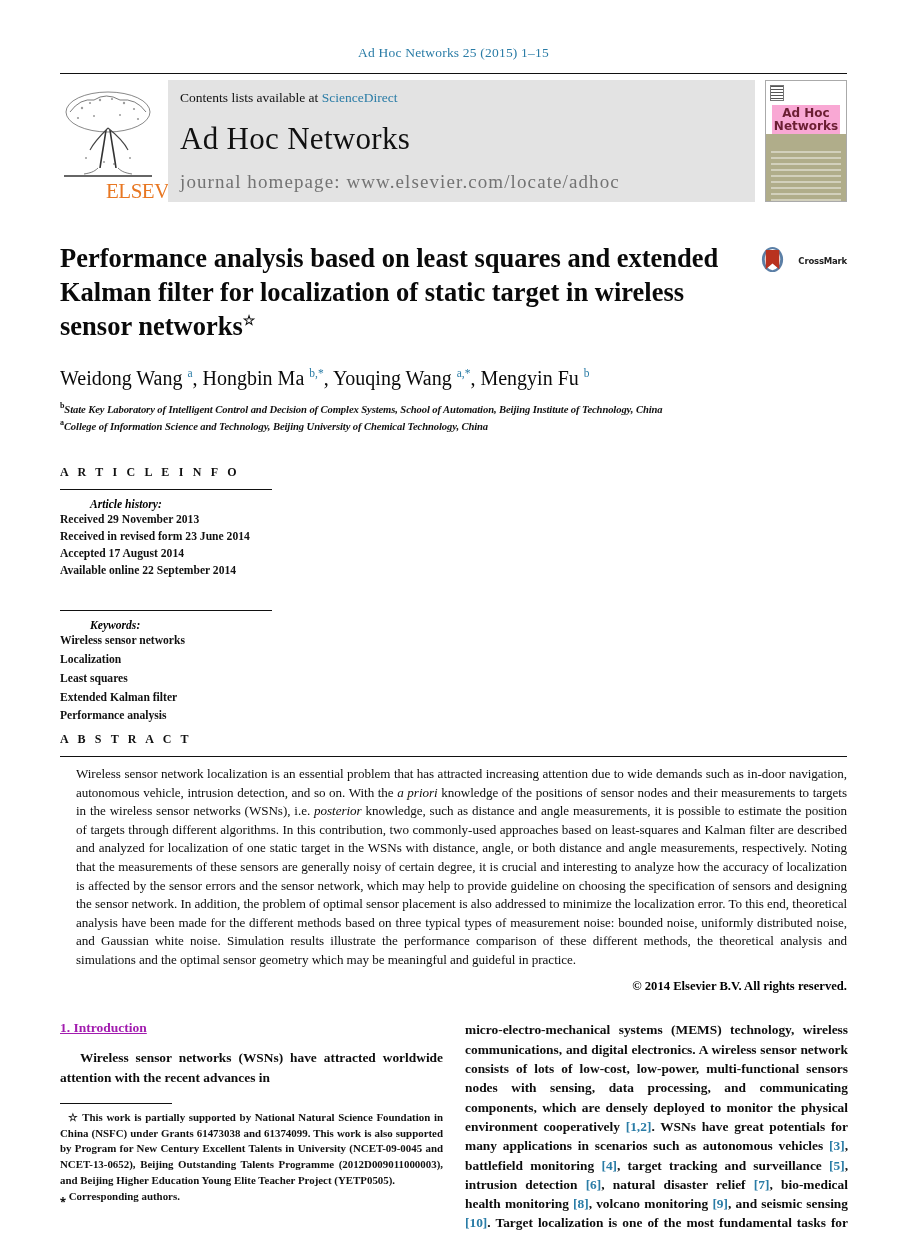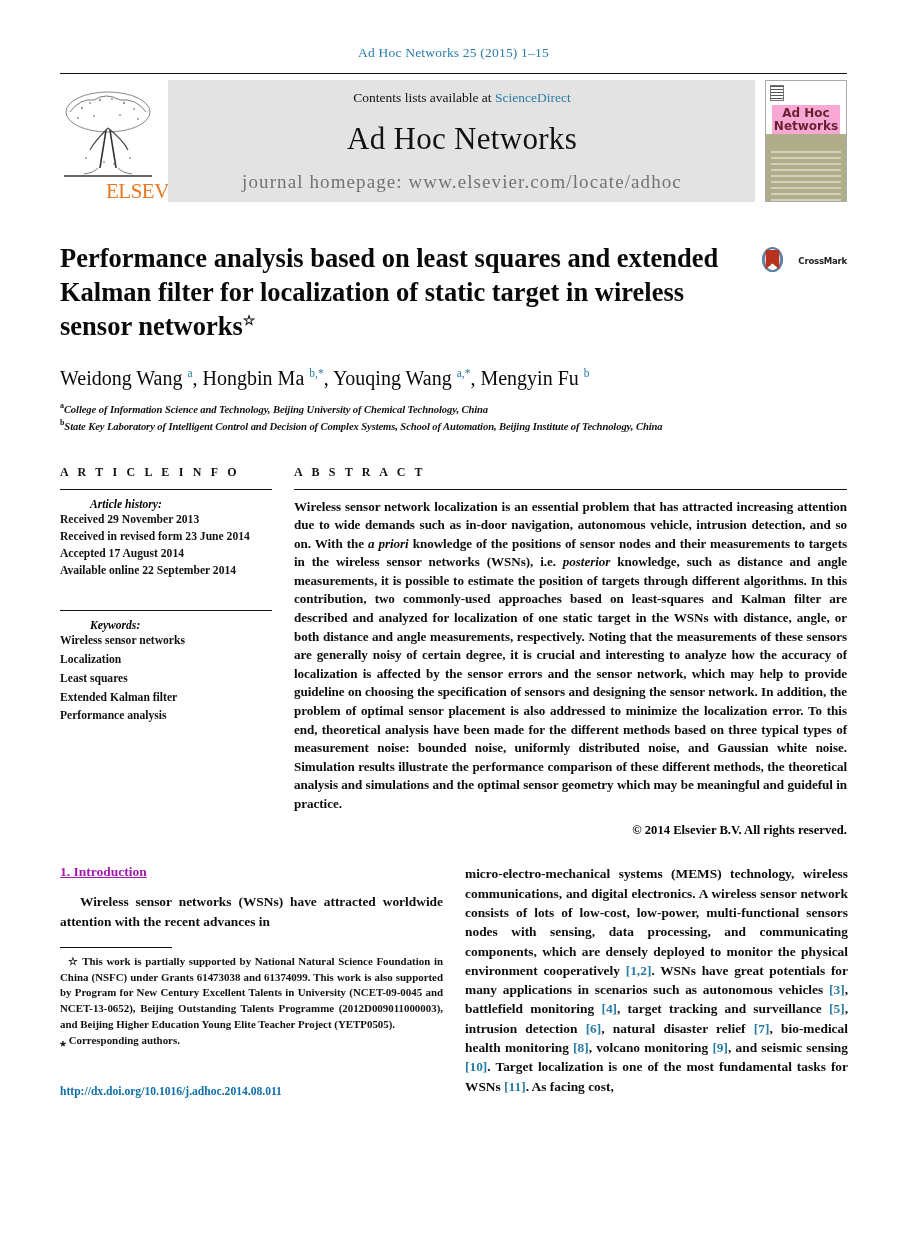--- a/index.html
+++ b/index.html
@@ -42,22 +42,22 @@
     letter-spacing:-.5px;
     font-weight:400;
     line-height:1;
     margin-top:1px;
     margin-left:46px;
   }
   .banner {
     flex:1 1 auto;
     background:#e3e3e3;
     display:flex; flex-direction:column;
-    align-items:center; justify-content:space-between;
-    padding:10px 0 9px 1px;
+    align-items:flex-start; justify-content:space-between;
+    padding:10px 0 9px 12px;
     box-sizing:border-box;
     margin-left:4px;
   }
   .contents-line { font-size:13.5px; color:#111; }
   .contents-line .sd { color:#2a7ca6; }
   .journal-name { font-size:31px; letter-spacing:.3px; color:#111; }
   .homepage-line { font-size:19px; letter-spacing:1.1px; color:#737373; }
   .cover {
     width:80px; flex:0 0 80px;
     margin-left:10px;
@@ -128,44 +128,46 @@
     line-height:1.5;
     color:#111;
     letter-spacing:-.1px;
   }
   .affil sup { font-style:normal; font-size:8px; vertical-align:super; }
 
   
   .info-abs {
     margin:30px 60px 0 60px;
     display:flex;
-    gap:22px;
+    gap:6px;
+    flex-direction:column;
   }
   .col-info { width:212px; flex:0 0 212px; }
   .col-abs  { flex:1 1 auto; }
   .sec-head {
     font-family:"Liberation Serif", serif;
     font-weight:bold;
     font-size:12px;
     letter-spacing:3.2px;
     color:#111;
   }
   .hr-thin { border-top:1.4px solid #111; margin:9px 0 8px 0; }
   .info-label { font-style:italic; font-weight:bold; font-size:11.6px;margin-left:30px; }
   .info-line { font-size:11.6px; font-weight:bold; line-height:1.48; color:#111; }
   .kw-gap { height:22px; }
   .kw-line { font-size:11.6px; font-weight:bold; line-height:1.62; color:#111; }
 
   .abstract-body {
     font-size:13.1px;
-    font-weight:bold;
+    font-weight:normal;
     line-height:1.42;
     text-align:justify;
     color:#0d0d0d;
     letter-spacing:-.05px;
+    margin-left:16px;
   }
   .abstract-body i { font-style:italic; }
   .copyright {
     margin-top:10px;
     text-align:right;
     font-size:12.6px;
     font-weight:bold;
   }
 
   
@@ -291,24 +293,24 @@
       <span class="cm-text">CrossMark</span>
     </div>
   </div>
 
   <div class="authors">
     <span>Weidong Wang <sup>a</sup>, Hongbin Ma <sup>b,*</sup>, Youqing Wang <sup>a,*</sup>, Mengyin Fu <sup>b</sup></span>
   </div>
 
   <div class="affils">
     <div class="affil">
+      <sup>b</sup><span>State Key Laboratory of Intelligent Control and Decision of Complex Systems, School of Automation, Beijing Institute of Technology, China</span>
+    </div>
+    <div class="affil">
       <sup>a</sup><span>College of Information Science and Technology, Beijing University of Chemical Technology, China</span>
-    </div>
-    <div class="affil">
-      <sup>b</sup><span>State Key Laboratory of Intelligent Control and Decision of Complex Systems, School of Automation, Beijing Institute of Technology, China</span>
     </div>
   </div>
 
   <div class="info-abs">
 
     <div class="col-info">
       <div class="sec-head">A R T I C L E   I N F O</div>
       <div class="hr-thin"></div>
       <div class="info-label">Article history:</div>
       <div class="info-line">Received 29 November 2013</div>

